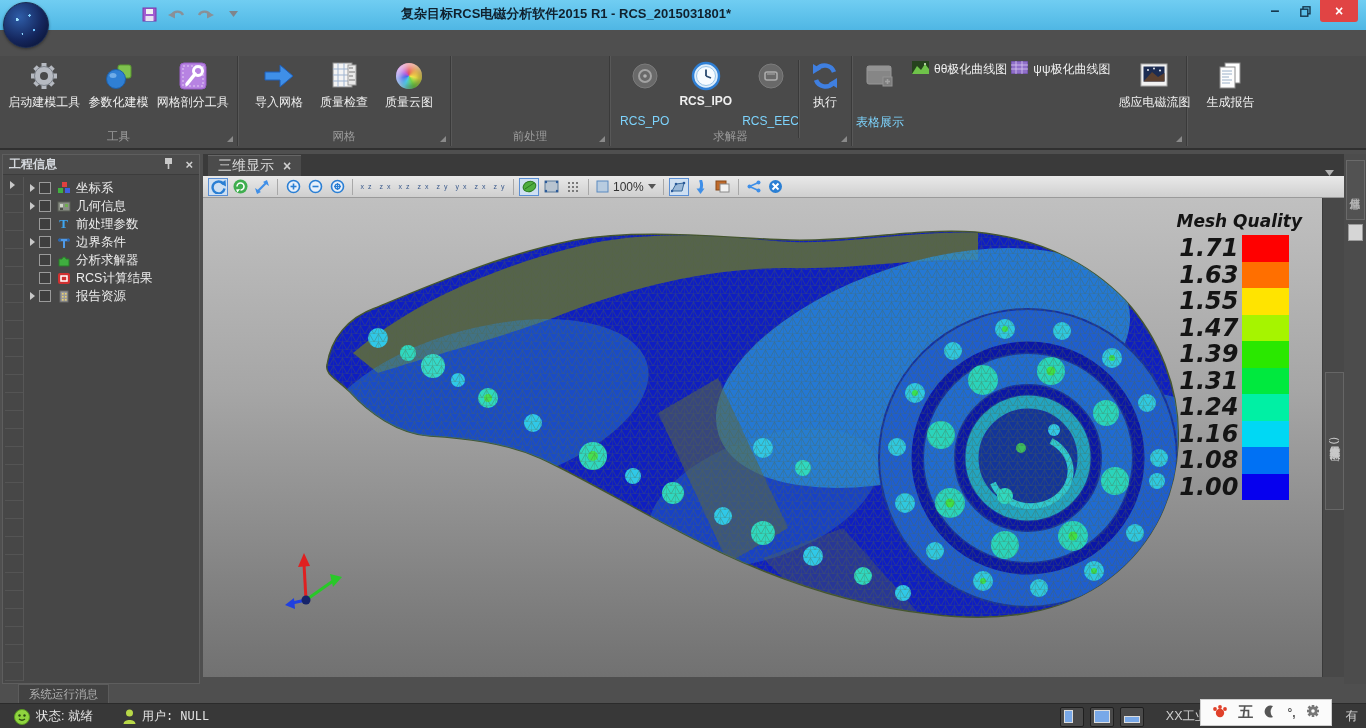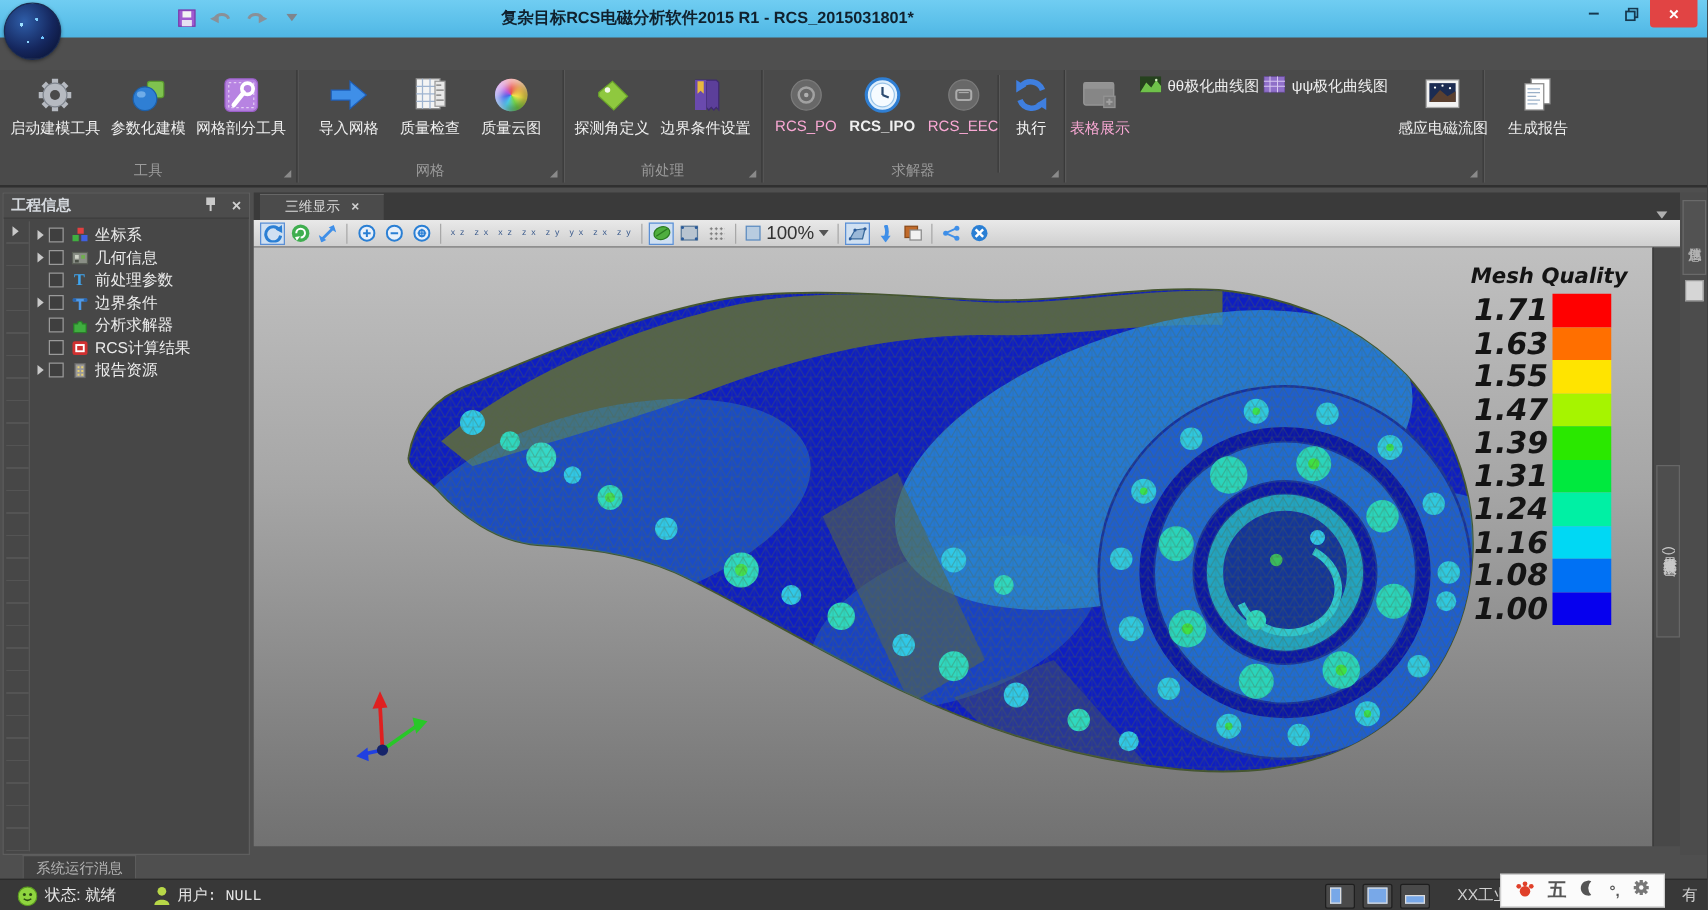--- a/index.html
+++ b/index.html
@@ -32,21 +32,21 @@
   
   #ribbon{left:0;top:56px;width:1366px;height:92px;background:#4a4a4a;
     border-bottom:2px solid #303030;}
   .rgroup{position:absolute;top:0;height:90px;border-right:1px solid #3a3a3a;
     box-shadow:1px 0 0 #585858;}
   .rbtns{position:absolute;left:0;top:2px;width:100%;height:68px;
     display:flex;justify-content:space-evenly;align-items:flex-start;}
   .rbtn{display:flex;flex-direction:column;align-items:center;gap:2px;padding-top:2px;}
   .ric{width:32px;height:32px;display:flex;align-items:center;justify-content:center;}
   .rlabel{font-size:12px;color:#efefef;white-space:nowrap;}
-  .rlabel.dim{color:#f9a8d4;}
+  .rlabel.dim{color:#7dd3fc;margin-top:20px;}
   .rfoot{position:absolute;left:0;bottom:2px;width:100%;height:16px;
     display:flex;align-items:center;justify-content:center;
     font-size:11.5px;color:#9b9b9b;}
   .rcorner{position:absolute;right:4px;bottom:4px;width:0;height:0;
     border-left:6px solid transparent;border-bottom:6px solid #8a8a8a;}
   .rsep-in{position:absolute;top:4px;height:78px;width:1px;background:#3a3a3a;
     box-shadow:1px 0 0 #585858;}
   .rsmall{display:flex;align-items:center;gap:5px;height:22px;font-size:12px;color:#efefef;white-space:nowrap;}
   .sphere{width:26px;height:26px;border-radius:50%;
     background:conic-gradient(#e85050,#e8a84a,#f2e44a,#77d84c,#4ac8e8,#4a66e8,#b44ad8,#e85050);
@@ -62,22 +62,22 @@
     background:repeating-linear-gradient(180deg,transparent 0 17px,#545454 17px 18px);}
   .trow{position:absolute;left:22px;width:174px;height:18px;display:flex;align-items:center;}
   .texp{width:14px;display:flex;justify-content:center;}
   .arr{width:0;height:0;border-top:4px solid transparent;border-bottom:4px solid transparent;
     border-left:5px solid #c9c9c9;}
   .tchk{width:10px;height:10px;border:1px solid #9a9a9a;background:#3f3f3f;margin-right:5px;}
   .tico{width:15px;height:14px;margin-right:5px;display:flex;align-items:center;justify-content:center;}
   .tlabel{font-size:12.5px;color:#ececec;white-space:nowrap;}
   
   #vtabbar{left:203px;top:154px;width:1141px;height:22px;background:#3a3a3a;}
-  #vtab{position:absolute;left:5px;top:1px;height:21px;padding:0 20px;display:flex;align-items:center;gap:9px;
-    background:#4b4b4b;box-shadow:inset 0 1px 0 #666;color:#dcdcdc;font-size:11px;}
+  #vtab{position:absolute;left:5px;top:1px;height:21px;padding:0 10px;display:flex;align-items:center;gap:9px;
+    background:#4b4b4b;box-shadow:inset 0 1px 0 #666;color:#dcdcdc;font-size:14px;}
   #vtoolbar{left:203px;top:176px;width:1141px;height:22px;
     background:linear-gradient(180deg,#e9e9e9,#cfcfcf);border-bottom:1px solid #9a9a9a;
     display:flex;align-items:center;padding-left:4px;box-sizing:border-box;}
   .vt{width:20px;height:18px;margin:0 1px;display:flex;align-items:center;justify-content:center;
     font-size:13px;color:#2a6fc4;}
   .vt.sel{background:#cfe0f2;border:1px solid #5b8fd4;box-sizing:border-box;}
   .vtsep{width:1px;height:16px;background:#a8a8a8;margin:0 4px;}
   .vview{width:17px;height:17px;margin:0 1px;display:flex;align-items:center;justify-content:center;
     font-size:7px;color:#3a5a8c;letter-spacing:1px;}
   #canvas{left:203px;top:198px;width:1119px;height:479px;
@@ -247,41 +247,20 @@
               <div class="sphere"></div>
             </div>
           <div class="rlabel">质量云图</div>
         </div>
       </div>
       <div class="rfoot">网格</div>
       <div class="rcorner"></div>
     </div>
 
     <div class="rgroup" style="left:451px;width:158px">
-      <div class="rbtns">
-        <div class="rbtn">
-          <div class="ric">
-            <svg width="30" height="28">
-                <path d="M4 12 L15 3 L27 15 L16 26 L4 15 Z" fill="#8fc83f" stroke="#6aa32a"></path>
-                <circle cx="11" cy="10" r="2.2" fill="#f2f8e8"></circle>
-              </svg>
-          </div>
-          <div class="rlabel">探测角定义</div>
-        </div>
-        <div class="rbtn">
-          <div class="ric">
-            <svg width="28" height="30">
-                <path d="M6 3 H23 L25 5 V27 L23 25 L21 27 L19 25 L17 27 L15 25 V5 Z" fill="#5c3f9a" stroke="#3f2a70"></path>
-                <rect x="6" y="3" width="9" height="24" fill="#6a4aae"></rect>
-                <path d="M8 4 L13 4 L13 14 L10.5 11.5 L8 14 Z" fill="#e8b83f"></path>
-              </svg>
-          </div>
-          <div class="rlabel">边界条件设置</div>
-        </div>
-      </div>
       <div class="rfoot">前处理</div>
       <div class="rcorner"></div>
     </div>
 
     <div class="rgroup" style="left:610px;width:241px">
       <div class="rbtns">
         <div class="rbtn">
           <div class="ric">
             <svg width="28" height="28">
                 <circle cx="14" cy="14" r="12" fill="#8f8f8f" opacity="0.45" stroke="#b8b8b8"></circle>
@@ -589,21 +568,21 @@
         </svg>
       </div>
     <div class="vt">
         <div style="width:13px;height:11px;background:repeating-radial-gradient(circle at 2px 2px,#7a7a7a 0 0.9px,transparent 1px 4px);background-size:4px 4px;"></div>
       </div>
     <div class="vtsep"></div>
     <div style="display:flex;align-items:center;gap:4px;padding:0 3px;">
       <svg width="13" height="13">
           <rect x="1" y="1" width="11" height="11" fill="#b8cce0" stroke="#5a8ac0"></rect>
         </svg>
-      <span style="font-size:15px;color:#333">100%</span>
+      <span style="font-size:12px;color:#333">100%</span>
       <svg width="8" height="5">
           <polygon points="0,0 8,0 4,5" fill="#555"></polygon>
         </svg>
     </div>
     <div class="vtsep"></div>
     <div class="vt sel">
         <svg width="15" height="12">
           <path d="M1 10 L5 3 L13 2 L11 10 Z" fill="#9ab8d8" stroke="#3a6a9a"></path>
           <circle cx="1" cy="10" r="1.3" fill="#2a5a9a"></circle>
           <circle cx="5" cy="3" r="1.3" fill="#2a5a9a"></circle>

